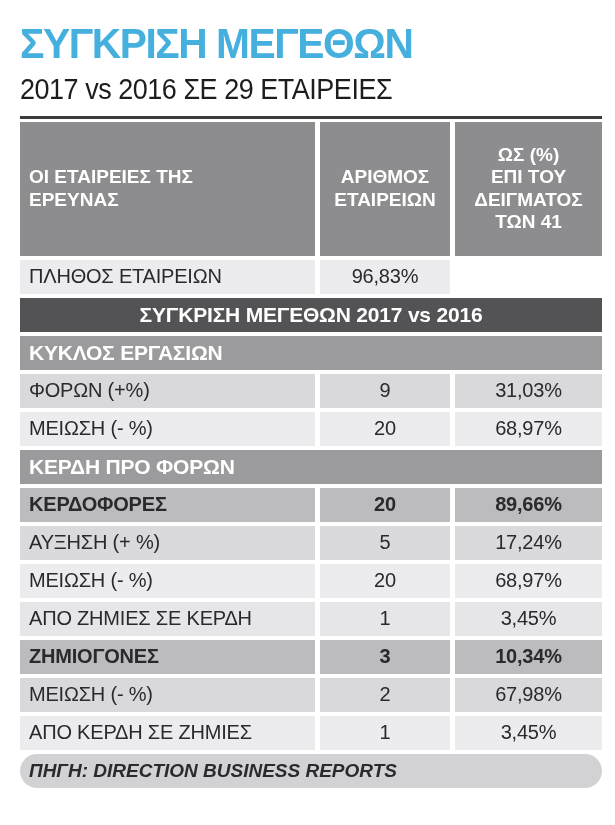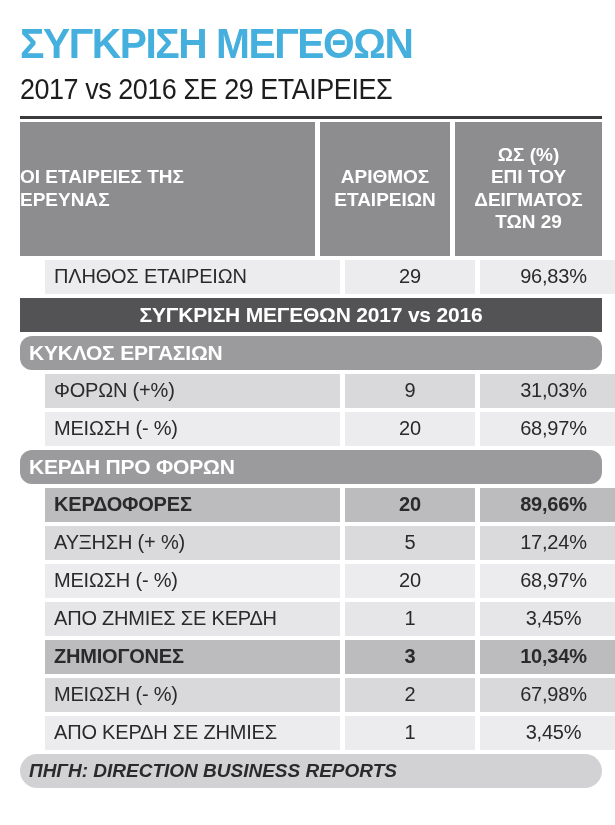--- a/index.html
+++ b/index.html
@@ -44,32 +44,32 @@
     flex-direction: column;
     gap: 4px;
     width: 582px;
   }
   .row {
     display: grid;
     grid-template-columns: 295px 130px 147px;
     column-gap: 5px;
   }
   .header-row { height: 134px; }
-  .data-row { height: 34px; margin-left: 25px; }
+  .data-row { height: 34px; }
 
   .cell { display: flex; align-items: center; }
   .hcell {
     background: var(--header-bg, #8D8D8F);
     color: #ffffff;
     font-weight: bold;
     font-size: 19px;
     line-height: 1.18;
     white-space: pre-line;
   }
-  .hcell.left { justify-content: flex-start; text-align: left; }
+  .hcell.left { justify-content: flex-start; padding-left: 9px; text-align: left; }
   .hcell.center { justify-content: center; text-align: center; }
 
   .bcell {
     background: var(--rowbg, #ECECEE);
     color: var(--text-dark, #2A2A2C);
     font-size: 20px;
     letter-spacing: -0.2px;
   }
   .bcell.left { justify-content: flex-start; padding-left: 9px; }
   .bcell.center { justify-content: center; }
@@ -78,21 +78,21 @@
   .band {
     height: 34px;
     display: flex;
     align-items: center;
     color: #ffffff;
     font-weight: bold;
     font-size: 21px;
     letter-spacing: -0.2px;
   }
   .band.band-dark { background: var(--band-dark-bg, #535355); justify-content: center; }
-  .band.section   { background: var(--section-bg, #9B9B9D); justify-content: flex-start; padding-left: 9px; border-radius: 12px; }
+  .band.section   { background: var(--section-bg, #9B9B9D); justify-content: flex-start; padding-left: 9px; }
   .band.source {
     background: var(--footer-bg, #D2D2D4);
     color: var(--text-dark, #2A2A2C);
     font-style: italic;
     font-size: 19px;
     justify-content: flex-start;
     padding-left: 9px;
     letter-spacing: 0;
     border-radius: 17px;
   }
@@ -107,26 +107,25 @@
 
   <div class="table">
     <div class="row header-row">
       <div class="cell hcell left">ΟΙ ΕΤΑΙΡΕΙΕΣ ΤΗΣ
 ΕΡΕΥΝΑΣ</div>
       <div class="cell hcell center">ΑΡΙΘΜΟΣ
 ΕΤΑΙΡΕΙΩΝ</div>
       <div class="cell hcell center">ΩΣ (%)
 ΕΠΙ ΤΟΥ
 ΔΕΙΓΜΑΤΟΣ
-ΤΩΝ 29</div>
+ΤΩΝ 41</div>
     </div>
 
   <div class="row data-row" style="--rowbg: #ECECEE;">
         <div class="cell bcell left">ΠΛΗΘΟΣ ΕΤΑΙΡΕΙΩΝ</div>
-        <div class="cell bcell center">29</div>
         <div class="cell bcell center">96,83%</div>
       </div>
       <div class="band band-dark">ΣΥΓΚΡΙΣΗ ΜΕΓΕΘΩΝ 2017 vs 2016</div>
       <div class="band section">ΚΥΚΛΟΣ ΕΡΓΑΣΙΩΝ</div>
       <div class="row data-row" style="--rowbg: #D9D9DB;">
         <div class="cell bcell left">ΦΟΡΩΝ (+%)</div>
         <div class="cell bcell center">9</div>
         <div class="cell bcell center">31,03%</div>
       </div>
       <div class="row data-row" style="--rowbg: #ECECEE;">

